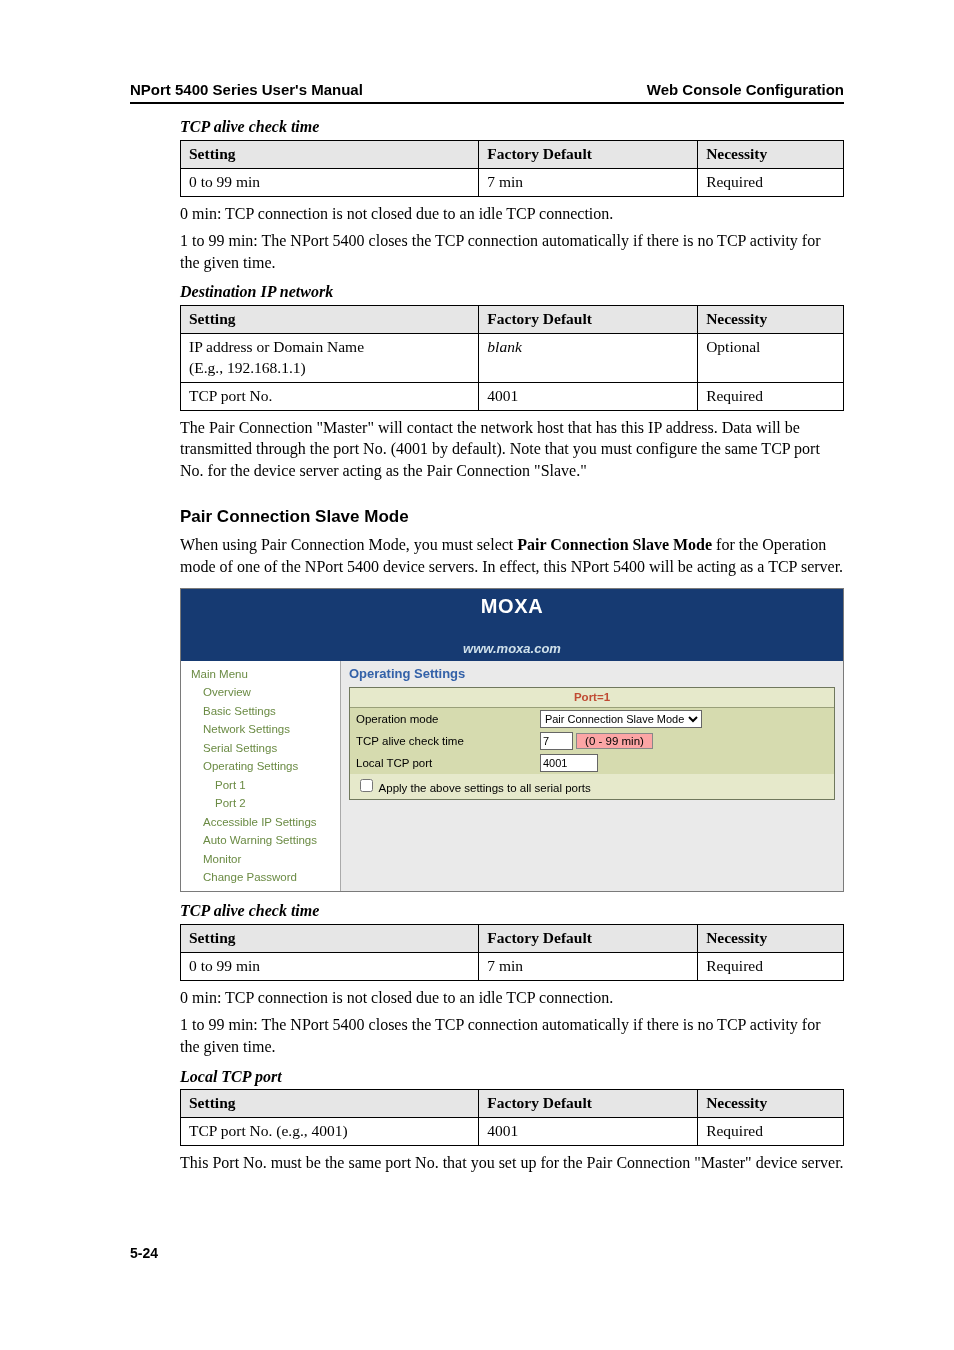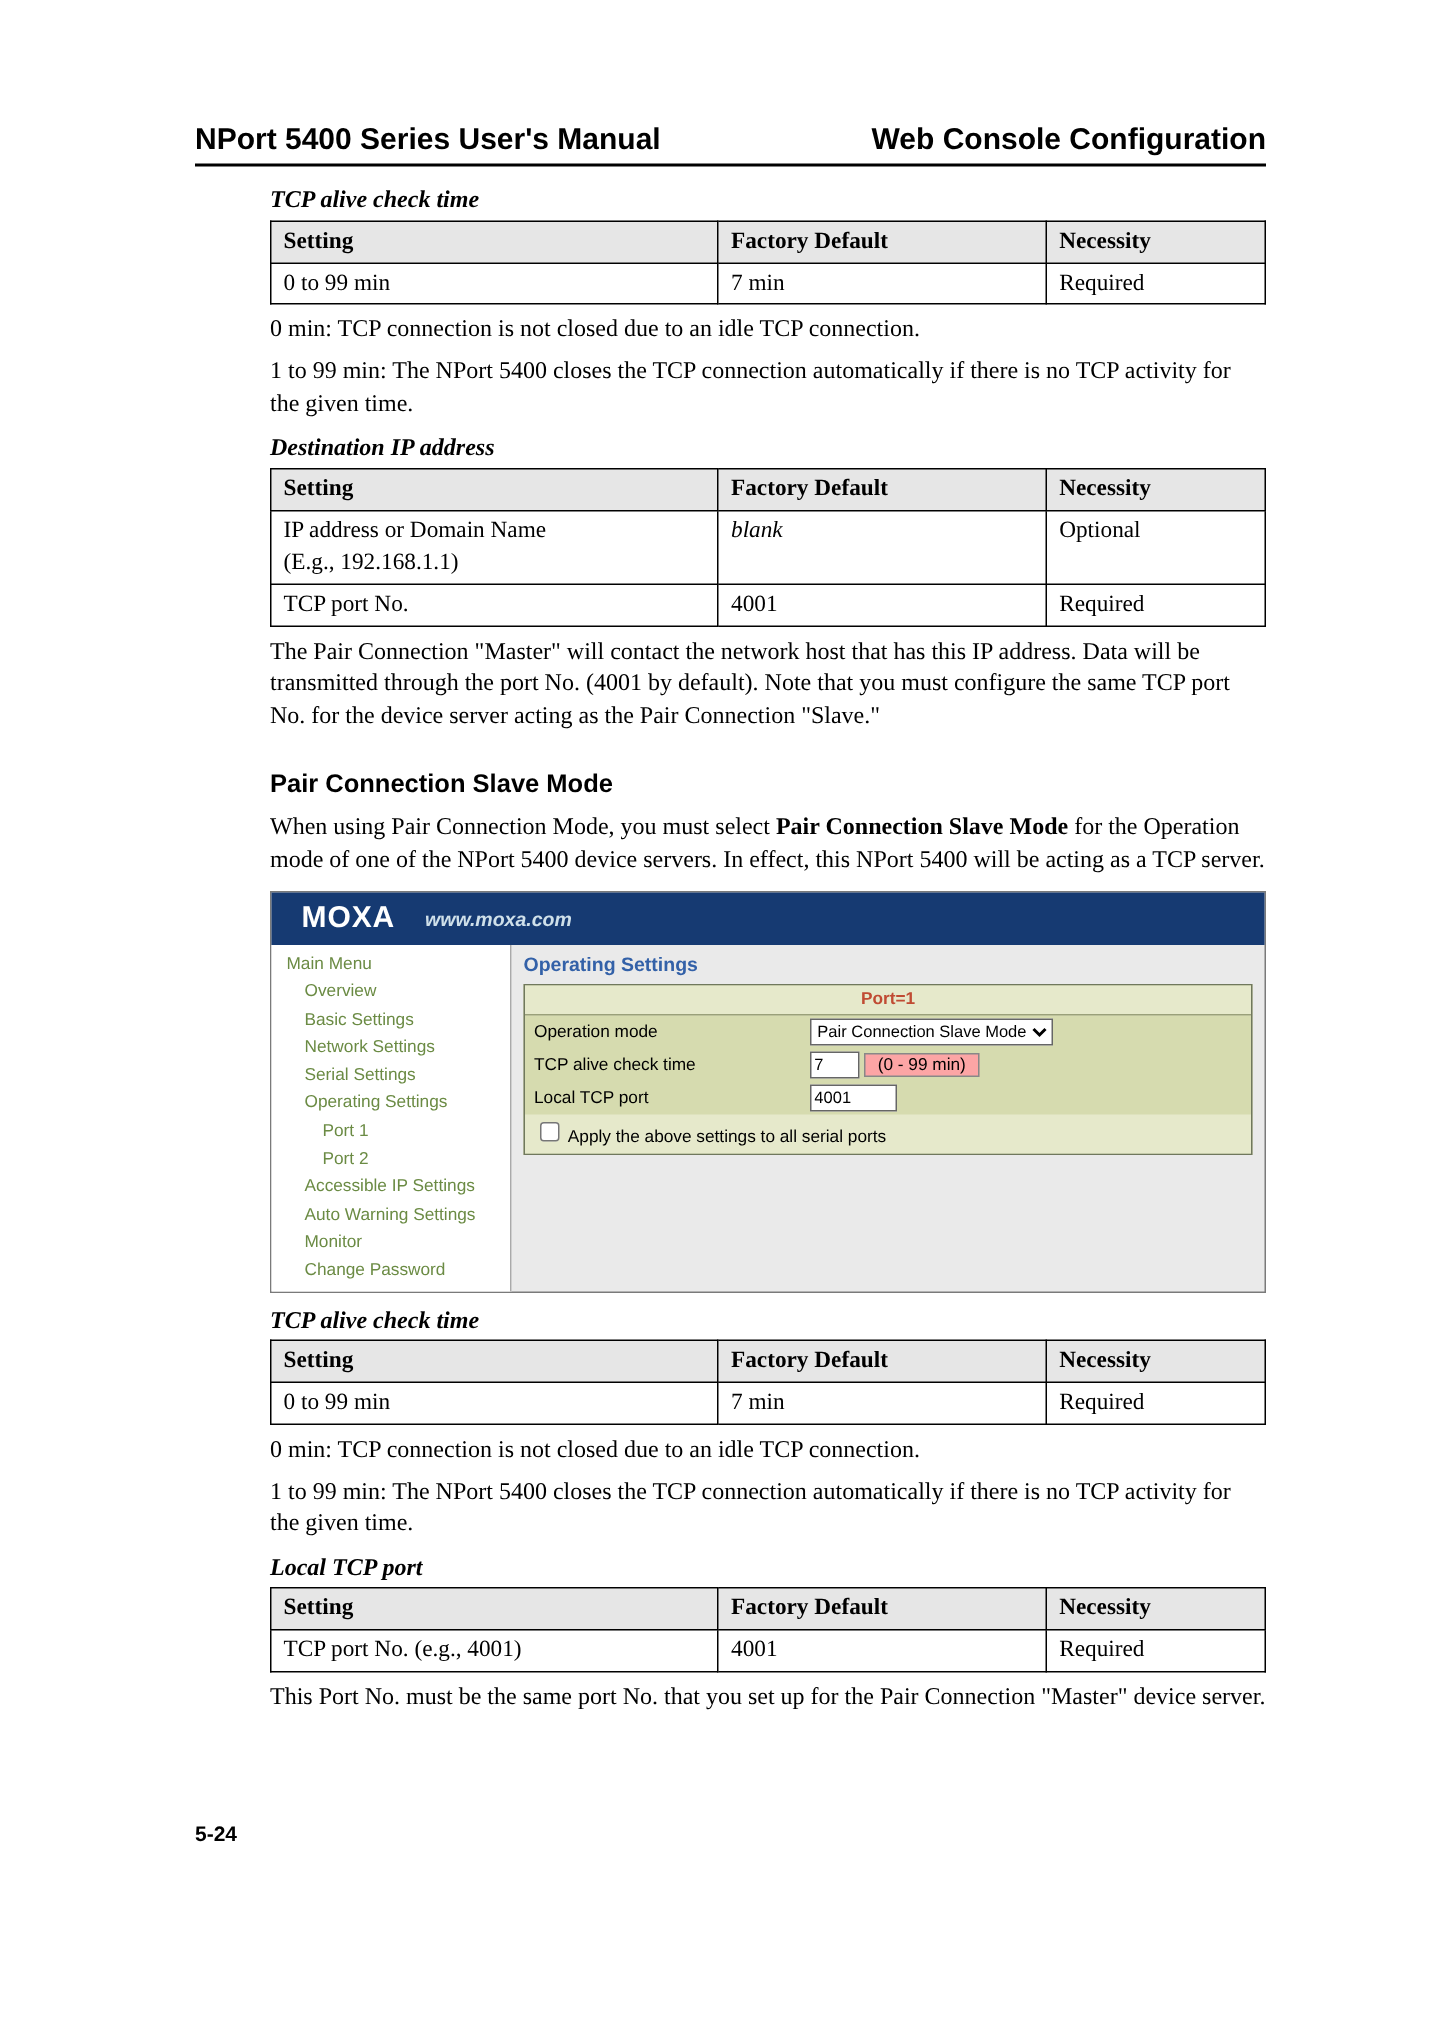--- a/index.html
+++ b/index.html
@@ -15,21 +15,21 @@
     margin: 0 auto;
     padding: 80px 110px 40px 130px;
     font-size: 16px;
     line-height: 1.35;
   }
   .header-row {
     display: flex;
     justify-content: space-between;
     font-family: Arial, Helvetica, sans-serif;
     font-weight: bold;
-    font-size: 20px;
+    font-size: 15px;
     border-bottom: 2px solid #000;
     padding-bottom: 2px;
     margin-bottom: 12px;
   }
   .content { padding-left: 50px; }
   .subhead {
     font-style: italic;
     font-weight: bold;
     margin: 8px 0 0 0;
   }
@@ -64,24 +64,25 @@
   .moxa {
     border: 1px solid #7a7a7a;
     background: #eaeaea;
     margin: 10px 0 6px 0;
     font-family: Verdana, Arial, sans-serif;
     font-size: 11.5px;
   }
   .moxa-top {
     background: #163a72;
     color: #fff;
-    padding: 4px 20px;
+    padding: 4px 10px;
     display: flex;
     align-items: center;
     gap: 20px;
+    flex-direction: column;
   }
   .moxa-logo {
     font-family: Arial, sans-serif;
     font-weight: 900;
     font-size: 20px;
     letter-spacing: 0.6px;
   }
   .moxa-url {
     font-style: italic;
     font-weight: bold;
@@ -166,21 +167,21 @@
       <tr>
         <td>0 to 99 min</td>
         <td>7 min</td>
         <td>Required</td>
       </tr>
     </tbody>
       </table>
     <p>0 min: TCP connection is not closed due to an idle TCP connection.</p>
     <p>1 to 99 min: The NPort 5400 closes the TCP connection automatically if there is no TCP activity for the given time.</p>
 
-    <div class="subhead">Destination IP address</div>
+    <div class="subhead">Destination IP network</div>
     <table class="setting">
       <tbody>
           <tr>
         <th class="col-setting">Setting</th>
         <th class="col-default">Factory Default</th>
         <th class="col-nec">Necessity</th>
       </tr>
       <tr>
         <td>
           <div>IP address or Domain Name</div>

